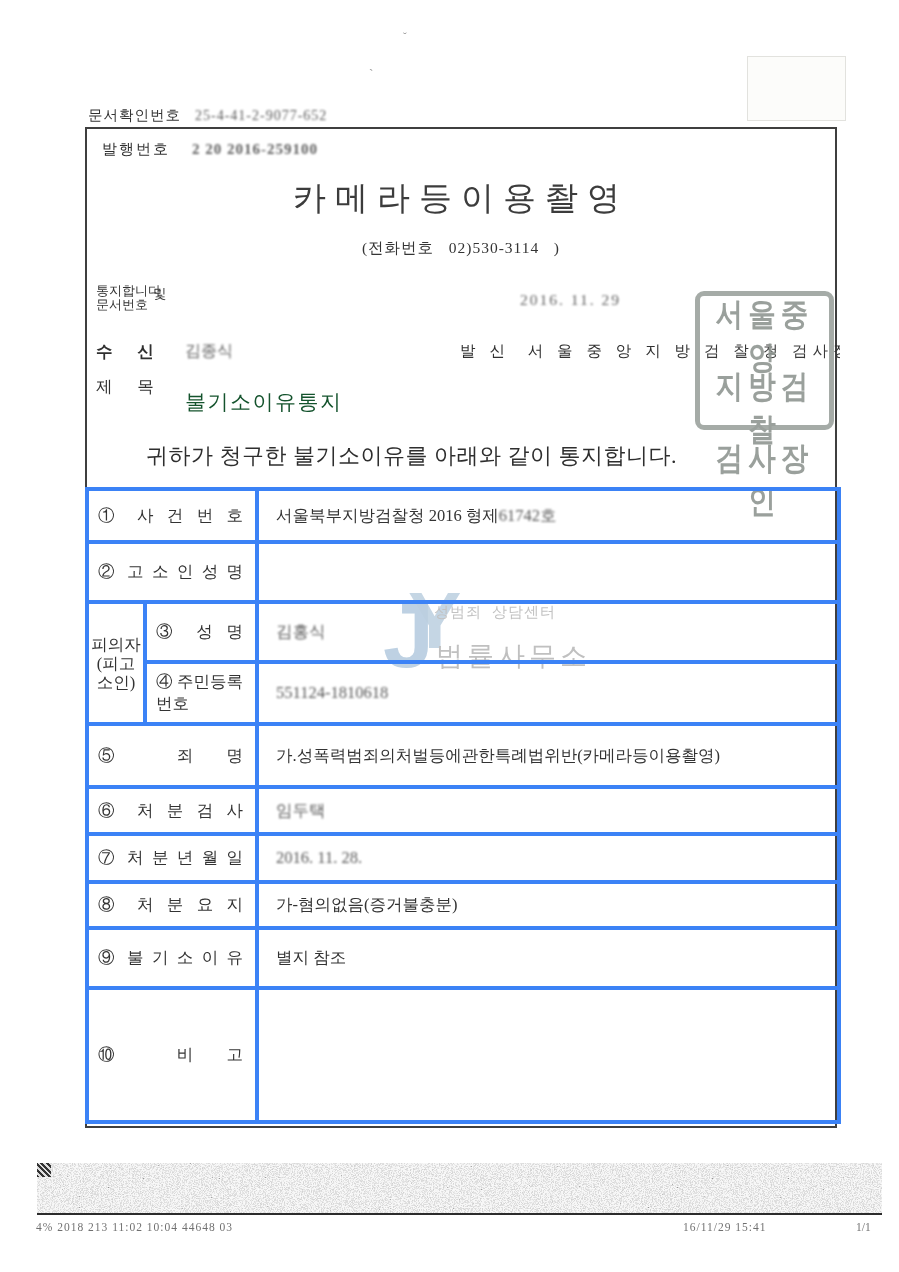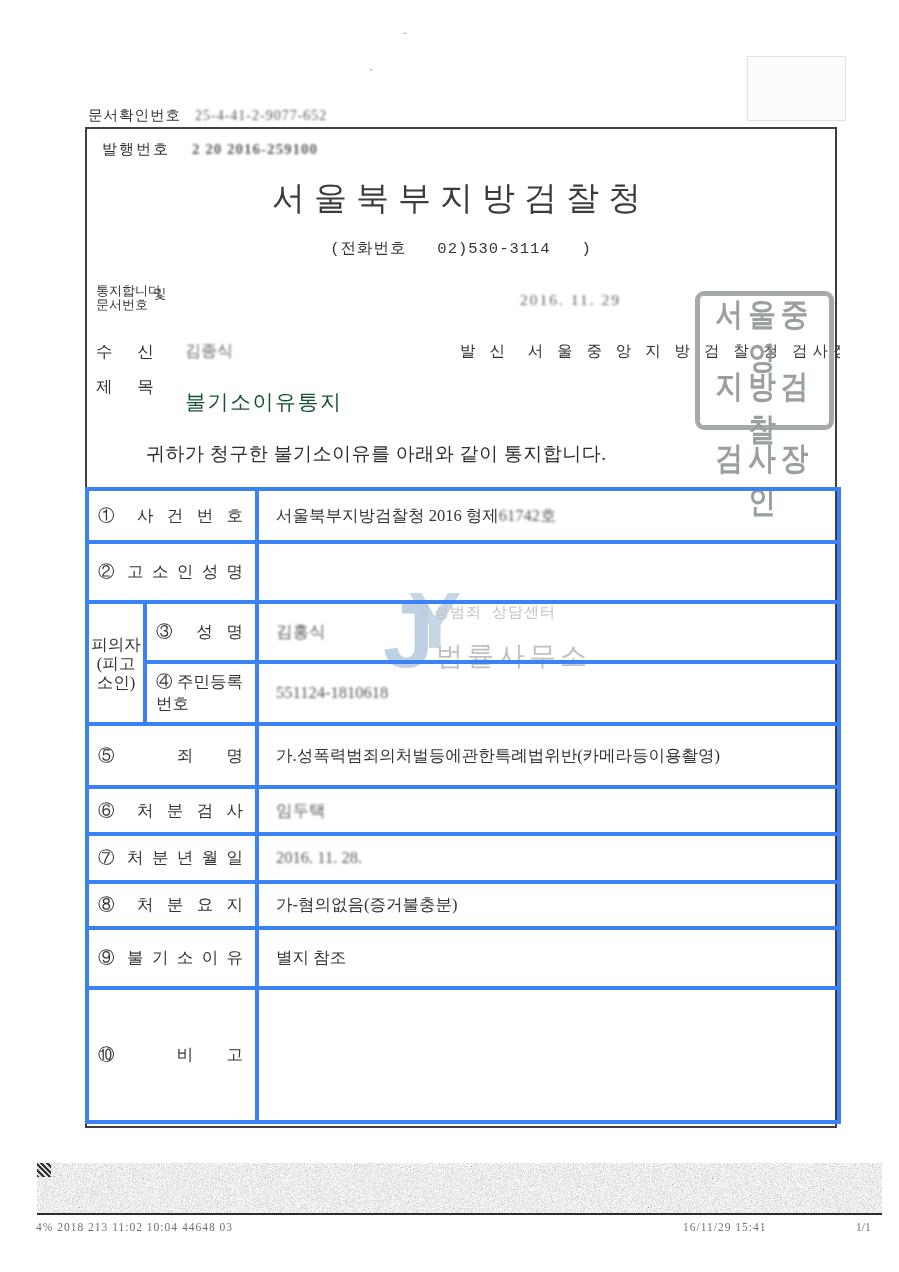--- a/index.html
+++ b/index.html
@@ -23,35 +23,35 @@
 
   
   .frame{left:85px;top:127px;width:752px;height:1001px;border:2px solid #3f3f3f;box-sizing:border-box;}
 
   .issue{left:102px;top:140px;font-size:15px;letter-spacing:2px;color:#2f2f2f;}
   .issue .val{margin-left:22px;letter-spacing:1px;font-weight:bold;color:#3c3c3c;}
 
   .title{left:85px;top:176px;width:752px;text-align:center;font-size:33px;
          letter-spacing:9px;color:#3c3c3c;}
   .phone{left:85px;top:238px;width:752px;text-align:center;font-size:15.5px;
-         letter-spacing:1px;color:#343434;font-family:Liberation Mono, monospace;}
+         letter-spacing:1px;color:#343434;}
 
   .classno{left:96px;top:284px;font-size:13px;line-height:14px;color:#333;}
   .andword{left:153px;top:285px;font-size:13.5px;color:#333;}
   .docdate{left:520px;top:291px;font-size:15.5px;letter-spacing:2px;color:#3b3b3b;}
 
-  .recv-label{left:96px;top:341px;font-size:16.5px;color:#303030;}
+  .recv-label{left:96px;top:341px;font-size:16.5px;color:#303030;font-weight:bold;}
   .recv-value{left:185px;top:341px;font-size:16px;color:#3b3b3b;}
   .sender{left:460px;top:341px;width:380px;font-size:15.5px;letter-spacing:5px;
           color:#303030;overflow:hidden;}
 
   .subj-label{left:96px;top:376px;font-size:16.5px;color:#303030;}
   .subj-value{left:185px;top:388px;font-size:21px;letter-spacing:1.5px;color:#14532d;}
 
-  .bodyline{left:146px;top:441px;font-size:19px;letter-spacing:.5px;color:#2e2e2e;}
+  .bodyline{left:146px;top:441px;font-size:22px;letter-spacing:.5px;color:#2e2e2e;}
 
   
   .seal{left:695px;top:291px;width:139px;height:139px;border:5px solid #99a09b;
         border-radius:9px;box-sizing:border-box;display:flex;flex-direction:column;
         justify-content:space-around;padding:4px 5px;opacity:.88;background:rgba(255,255,255,.06);}
   .seal-row{font-size:27px;font-weight:bold;color:#8d948f;text-align:center;
             letter-spacing:5px;transform:scale(1.02,1.18);
             font-family:"Liberation Sans","DejaVu Sans",sans-serif;}
 
   
@@ -92,21 +92,21 @@
 <div class="abs verify">
   <span>문서확인번호</span><span class="val blur1">25-4-41-2-9077-652</span>
 </div>
 
 <div class="abs frame"></div>
 
 <div class="abs issue">
   <span>발행번호</span><span class="val blur1">2 20 2016-259100</span>
 </div>
 
-<div class="abs title">서울북부지방검찰청</div>
+<div class="abs title">카메라등이용촬영</div>
 <div class="abs phone pre">(전화번호   02)530-3114   )</div>
 
 <div class="abs classno">
   <div>통지합니다</div>
   <div>문서번호</div>
 </div>
 <span class="abs andword">및</span>
 <span class="abs docdate blur1">2016. 11. 29</span>
 
 <span class="abs recv-label pre">수      신</span>

